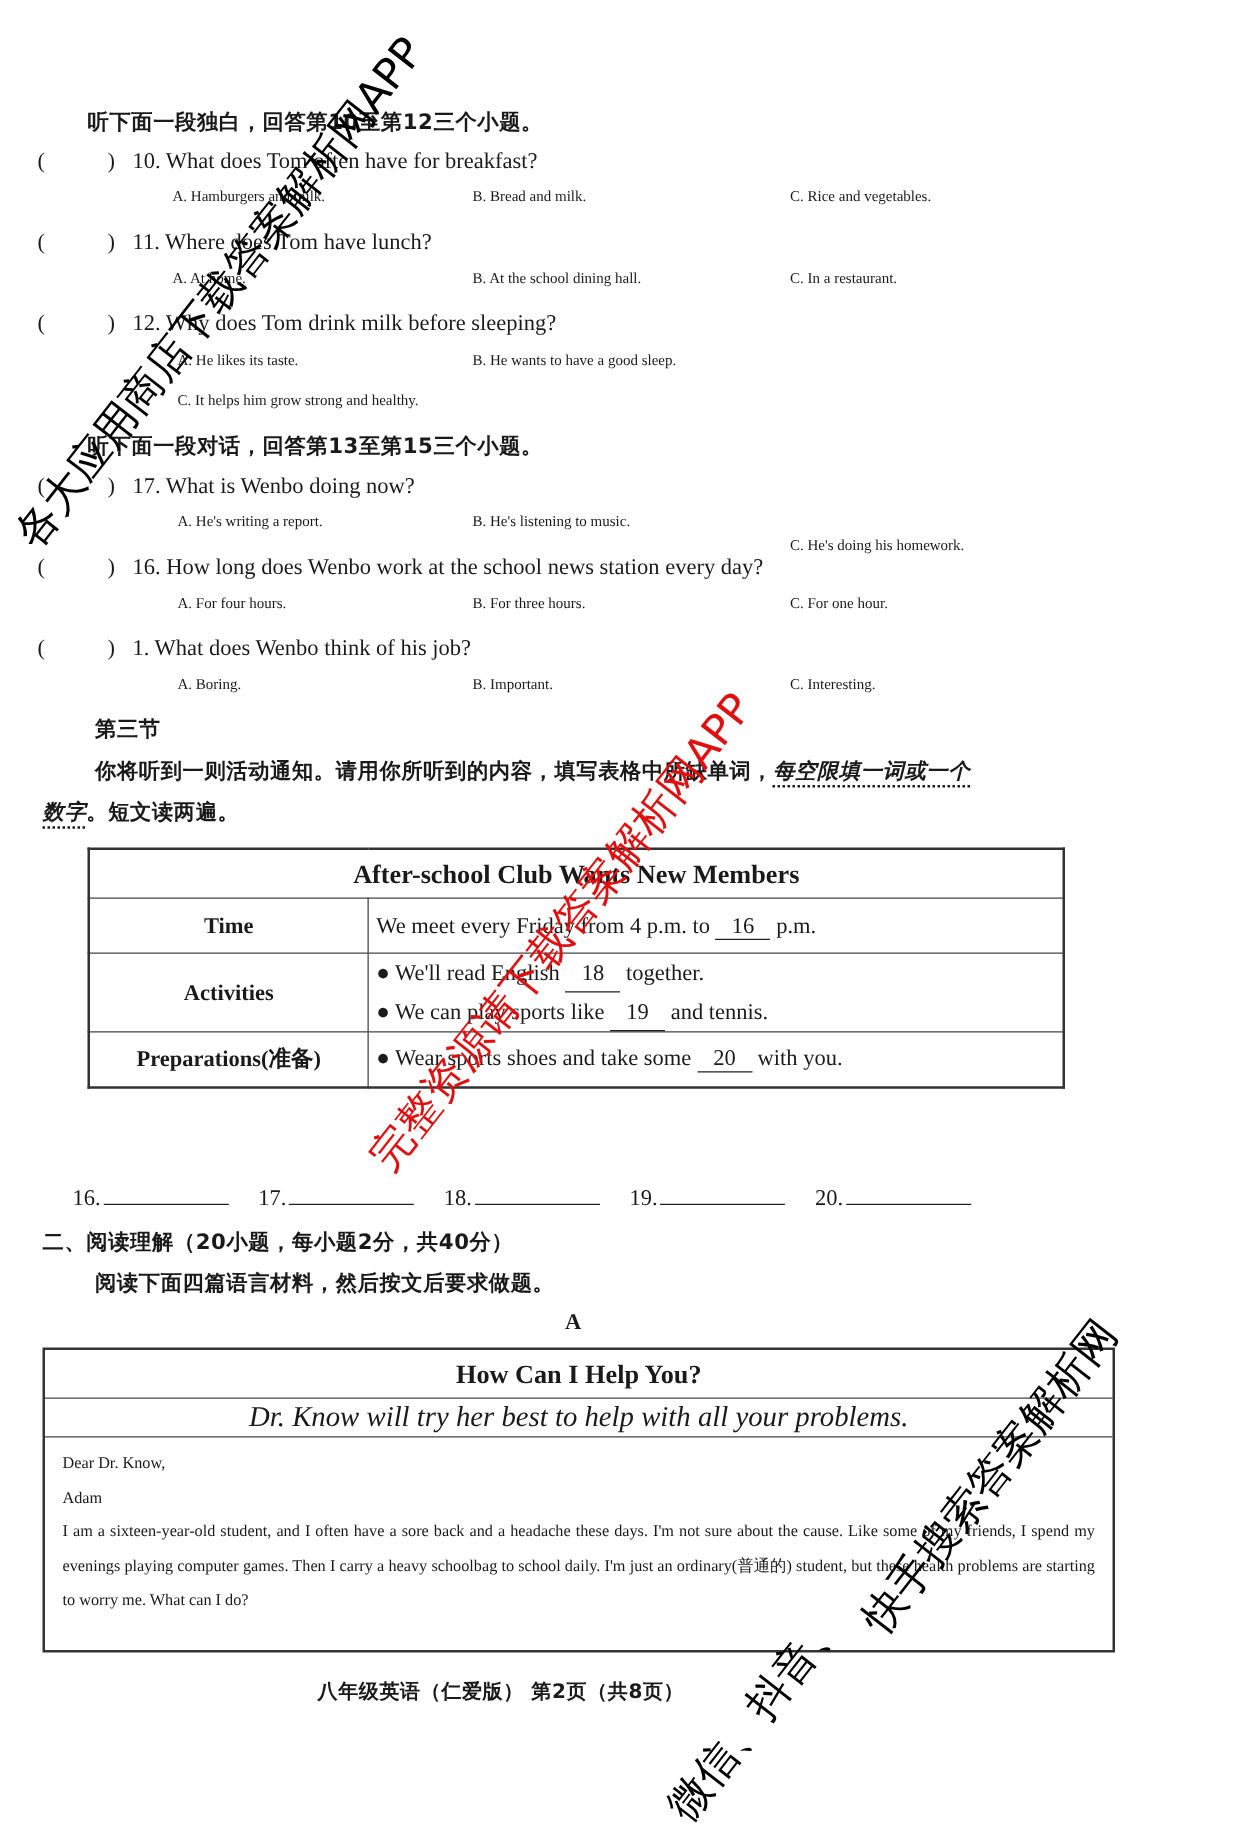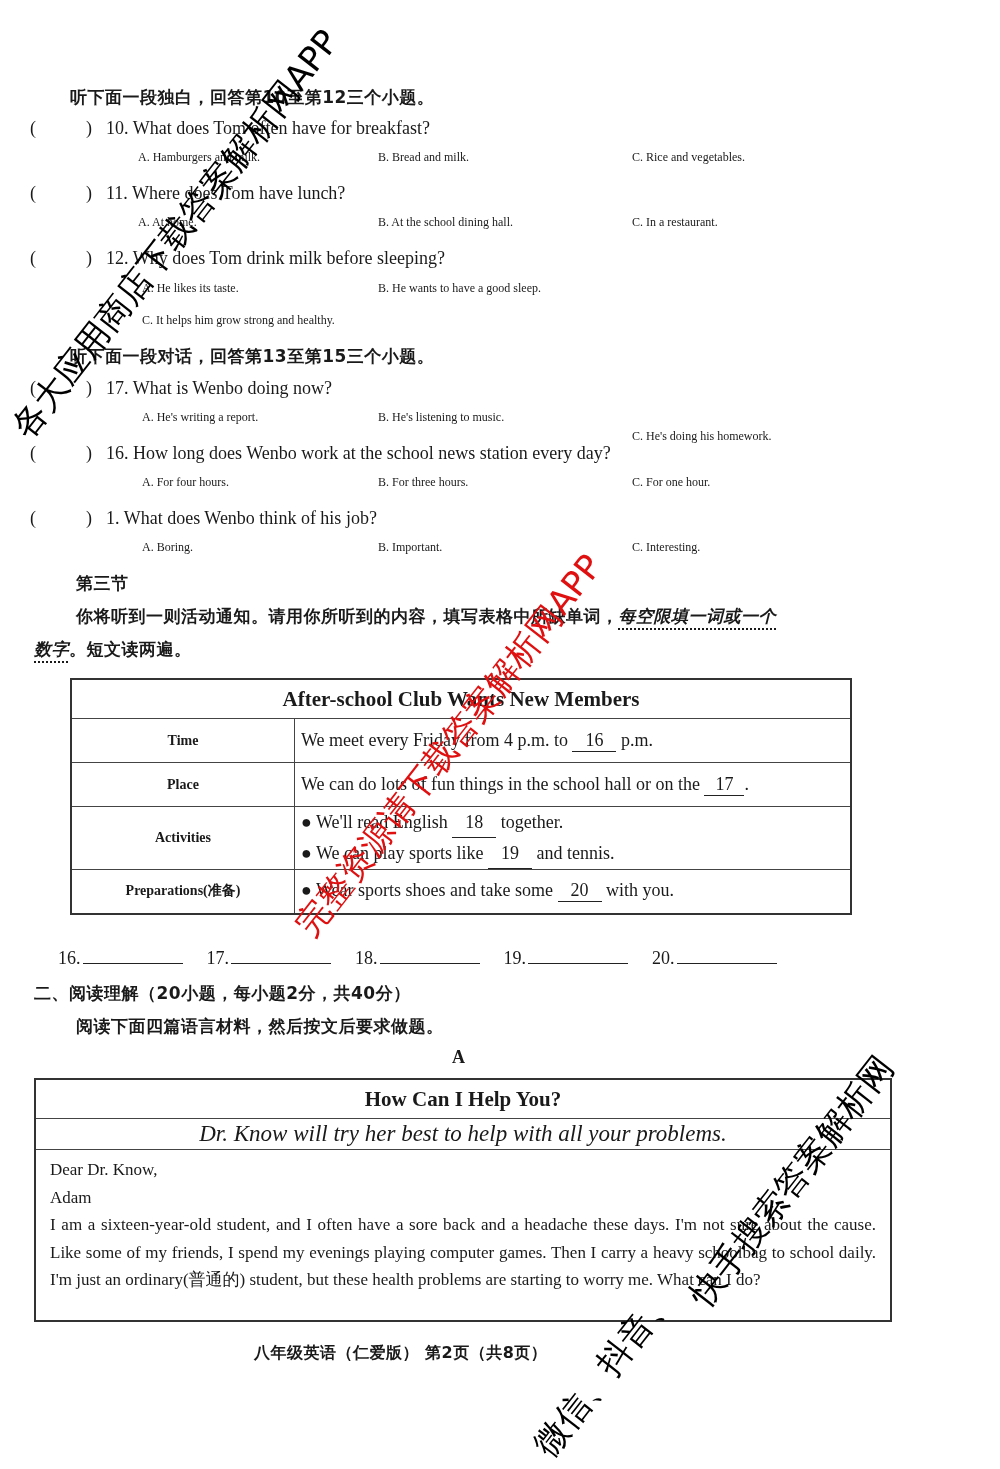--- a/index.html
+++ b/index.html
@@ -8,33 +8,33 @@
   .abs { position: absolute; white-space: nowrap; }
   .cn { font-family: "DejaVu Sans", sans-serif; font-weight: bold; font-size: 17px; letter-spacing: 0.5px; }
   .q { font-size: 18px; }
   .opt { font-size: 12px; }
   .paren { font-size: 18px; }
   .dotted { text-decoration: underline dotted; text-underline-offset: 6px; text-decoration-thickness: 2px; font-style: italic; }
   table.club { position: absolute; left: 70px; top: 678px; width: 782px; border-collapse: collapse;
                border: 2px solid #333; font-size: 18px; }
   table.club td { border: 1.5px solid #444; padding: 0 6px; }
   table.club .title-cell { text-align: center; font-weight: bold; font-size: 21px; height: 38px; }
-  table.club .label-cell { text-align: center; font-weight: bold; width: 210px; font-size: 14px; }
+  table.club .label-cell { text-align: center; font-weight: bold; width: 210px; font-size: 18px; }
   table.club .r1 { height: 44px; }
   table.club .r2 { height: 44px; }
   table.club .r3 { height: 62px; }
   table.club .r4 { height: 44px; }
   .bl { display: inline-block; border-bottom: 1.5px solid #222; min-width: 44px; text-align: center; }
   .bullet-line { line-height: 30px; }
   .answers { position: absolute; top: 948px; left: 58px; font-size: 18px; display: flex; gap: 24px; }
   .answers .ans-line { display: inline-block; width: 100px; border-bottom: 1.5px solid #222; margin-left: 2px; height: 14px; }
   .box { position: absolute; left: 34px; top: 1078px; width: 854px; height: 240px; border: 2px solid #333; }
   .box .hdr { height: 38px; border-bottom: 1.5px solid #444; text-align: center; font-weight: bold; font-size: 21px; line-height: 38px; }
   .box .sub { height: 30px; border-bottom: 1.5px solid #444; text-align: center; font-style: italic; font-size: 23px; line-height: 30px; }
-  .box .body { padding: 6px 14px; font-size: 17px; line-height: 27.5px; text-align: justify; }
+  .box .body { padding: 6px 14px; font-size: 13px; line-height: 27.5px; text-align: justify; }
   .box .body p { margin: 0; }
   .wm { position: absolute; font-family: "DejaVu Sans", sans-serif; font-size: 34px; transform-origin: left bottom; white-space: nowrap; pointer-events: none; }
   .wm.black { color: #000; }
   .wm.red { color: #e01010; }
 </style>
 </head>
 <body>
 
 <div class="abs cn" style="left:70px; top:86px;">听下面一段独白，回答第10至第12三个小题。</div>
 
@@ -112,26 +112,20 @@
   <tbody>
       <tr>
     <td colspan="2" class="title-cell">After-school Club Wants New Members</td>
   </tr>
   <tr class="r1">
     <td class="label-cell">Time</td>
     <td>
       <span>We meet every Friday from 4 p.m. to </span><span class="bl">16</span><span> p.m.</span>
     </td>
   </tr>
-  <tr class="r2">
-    <td class="label-cell">Place</td>
-    <td>
-      <span>We can do lots of fun things in the school hall or on the </span><span class="bl" style="min-width:40px;">17</span><span>.</span>
-    </td>
-  </tr>
   <tr class="r3">
     <td class="label-cell">Activities</td>
     <td>
       <div class="bullet-line">
         <span>● We'll read English </span><span class="bl">18</span><span> together.</span>
       </div>
       <div class="bullet-line">
         <span>● We can play sports like </span><span class="bl">19</span><span> and tennis.</span>
       </div>
     </td>

